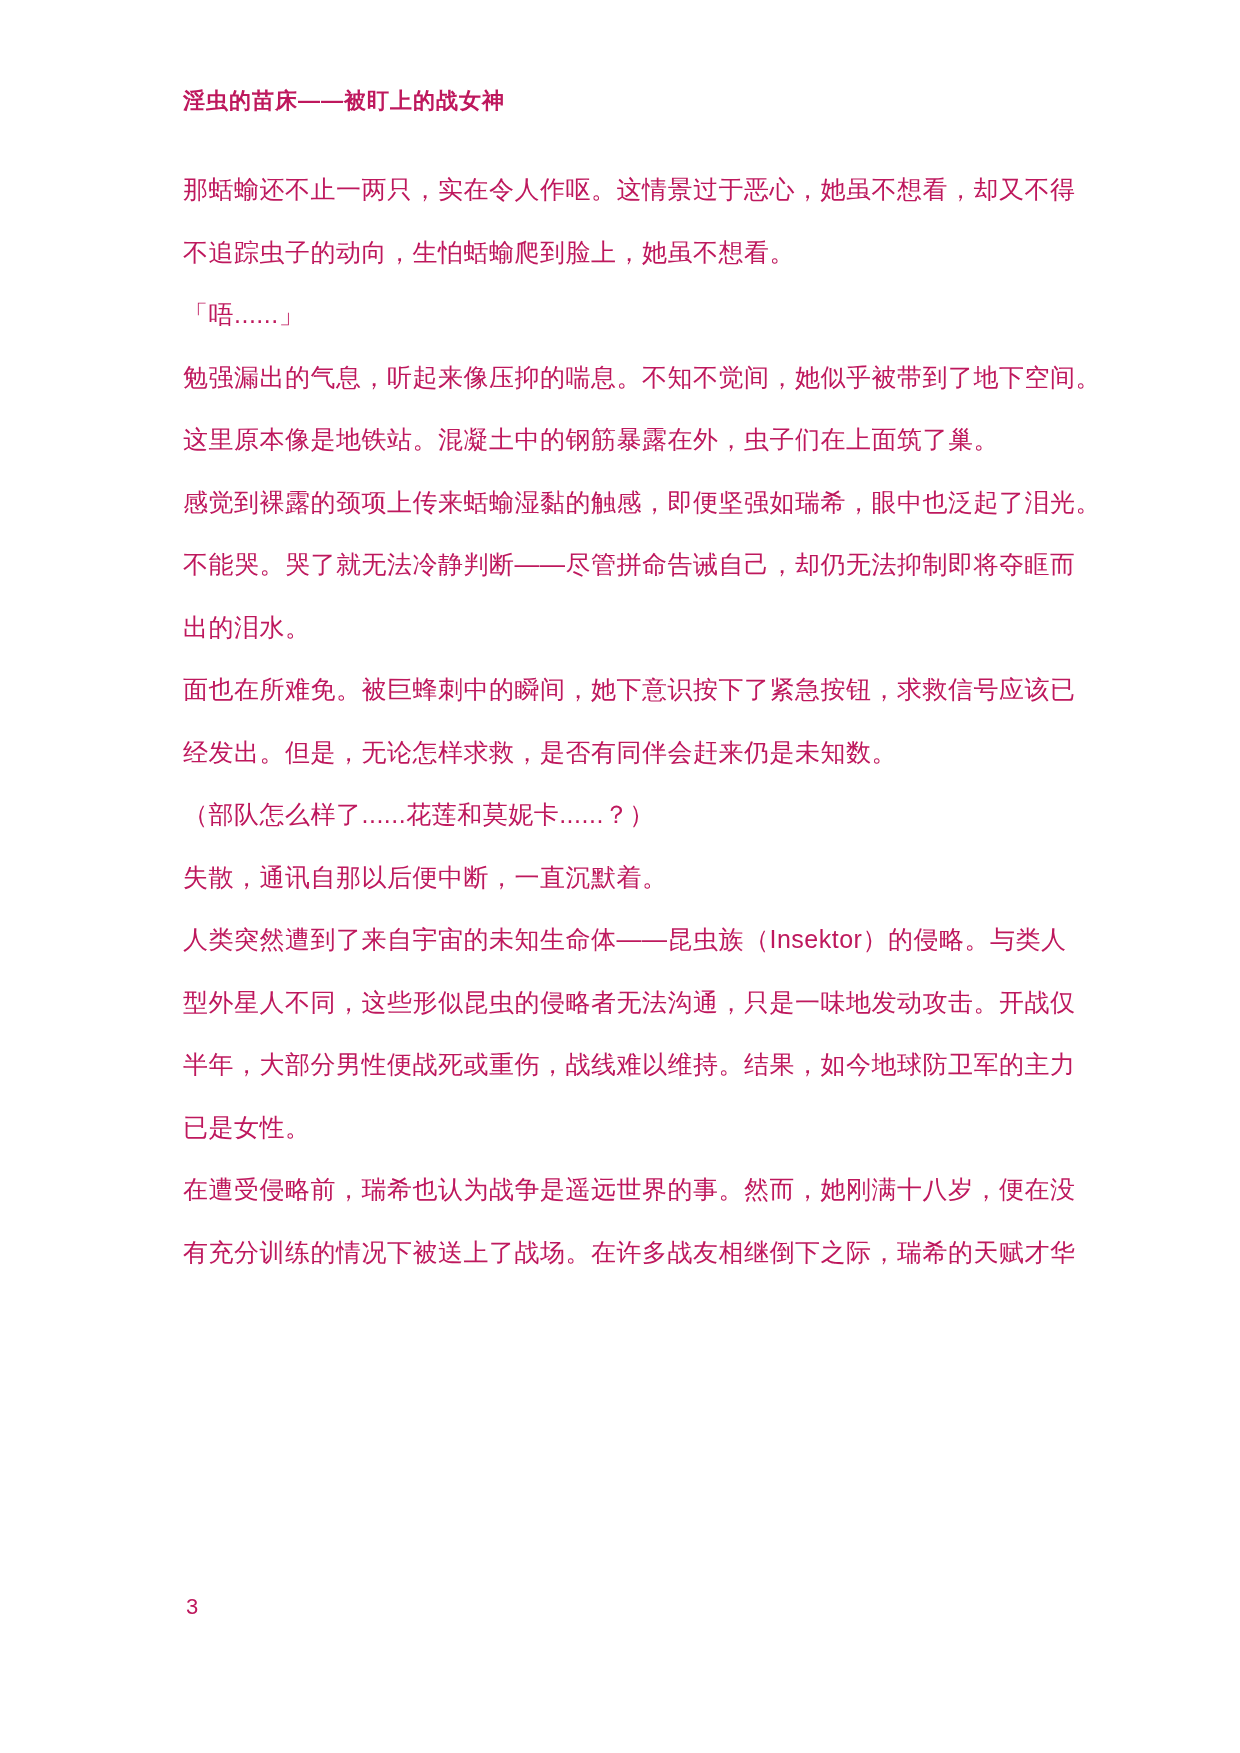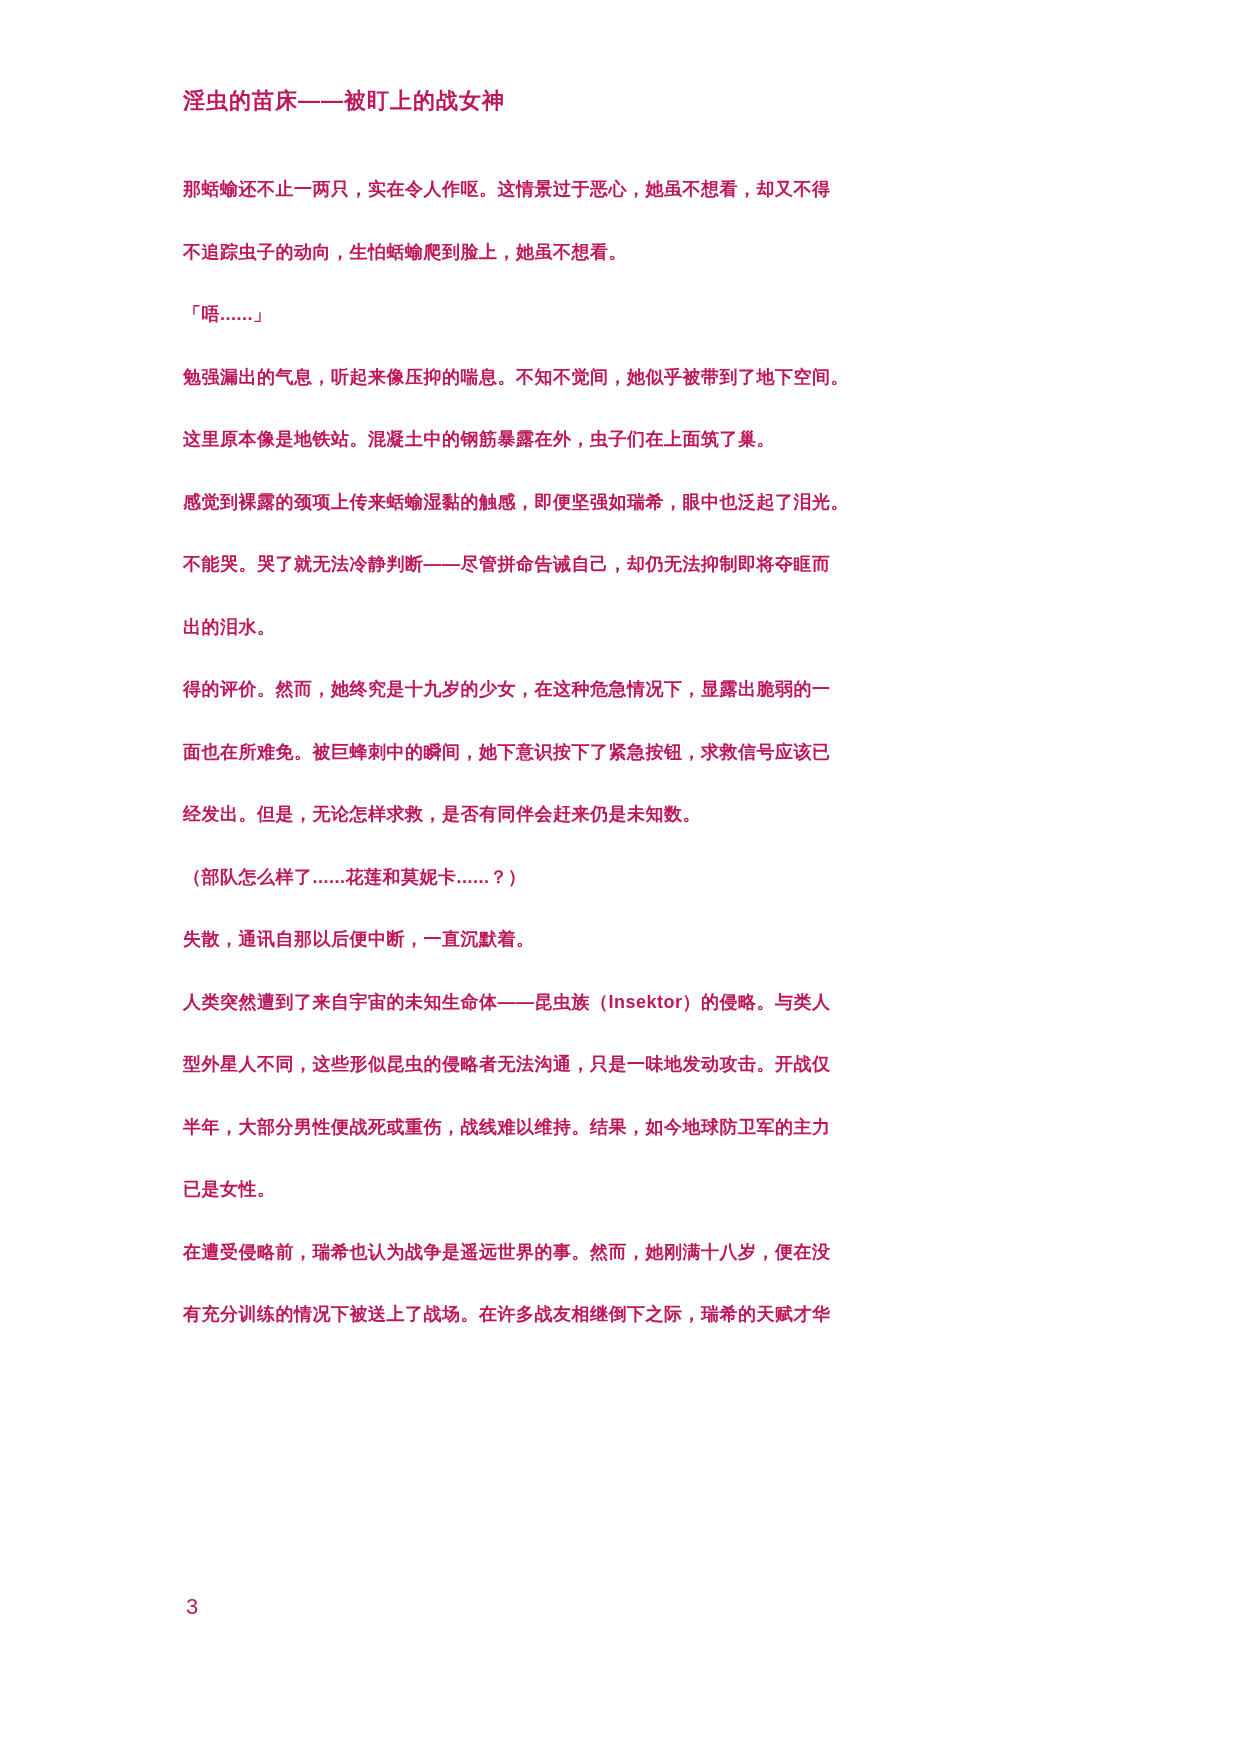--- a/index.html
+++ b/index.html
@@ -27,25 +27,24 @@
   }
   .doc-body {
     position: absolute;
     left: 183px;
     top: 158px;
     width: 890px;
   }
   .text-line {
     height: 62.5px;
     line-height: 62.5px;
-    font-size: 18px;
+    font-size: 25px;
     letter-spacing: 0.5px;
     white-space: pre;
     overflow: visible;
-    font-weight: bold;
   }
   .page-number {
     position: absolute;
     left: 186px;
     top: 1592px;
     font-size: 22px;
     line-height: 30px;
   }
 </style>
 </head>
@@ -57,21 +56,20 @@
 
   <div class="doc-body">
     <div class="text-line">那蛞蝓还不止一两只，实在令人作呕。这情景过于恶心，她虽不想看，却又不得</div>
     <div class="text-line">不追踪虫子的动向，生怕蛞蝓爬到脸上，她虽不想看。</div>
     <div class="text-line">「唔......」</div>
     <div class="text-line">勉强漏出的气息，听起来像压抑的喘息。不知不觉间，她似乎被带到了地下空间。</div>
     <div class="text-line">这里原本像是地铁站。混凝土中的钢筋暴露在外，虫子们在上面筑了巢。</div>
     <div class="text-line">感觉到裸露的颈项上传来蛞蝓湿黏的触感，即便坚强如瑞希，眼中也泛起了泪光。</div>
     <div class="text-line">不能哭。哭了就无法冷静判断——尽管拼命告诫自己，却仍无法抑制即将夺眶而</div>
     <div class="text-line">出的泪水。</div>
-    <div class="text-line">得的评价。然而，她终究是十九岁的少女，在这种危急情况下，显露出脆弱的一</div>
     <div class="text-line">面也在所难免。被巨蜂刺中的瞬间，她下意识按下了紧急按钮，求救信号应该已</div>
     <div class="text-line">经发出。但是，无论怎样求救，是否有同伴会赶来仍是未知数。</div>
     <div class="text-line">（部队怎么样了......花莲和莫妮卡......？）</div>
     <div class="text-line">失散，通讯自那以后便中断，一直沉默着。</div>
     <div class="text-line">人类突然遭到了来自宇宙的未知生命体——昆虫族（Insektor）的侵略。与类人</div>
     <div class="text-line">型外星人不同，这些形似昆虫的侵略者无法沟通，只是一味地发动攻击。开战仅</div>
     <div class="text-line">半年，大部分男性便战死或重伤，战线难以维持。结果，如今地球防卫军的主力</div>
     <div class="text-line">已是女性。</div>
     <div class="text-line">在遭受侵略前，瑞希也认为战争是遥远世界的事。然而，她刚满十八岁，便在没</div>
     <div class="text-line">有充分训练的情况下被送上了战场。在许多战友相继倒下之际，瑞希的天赋才华</div>

